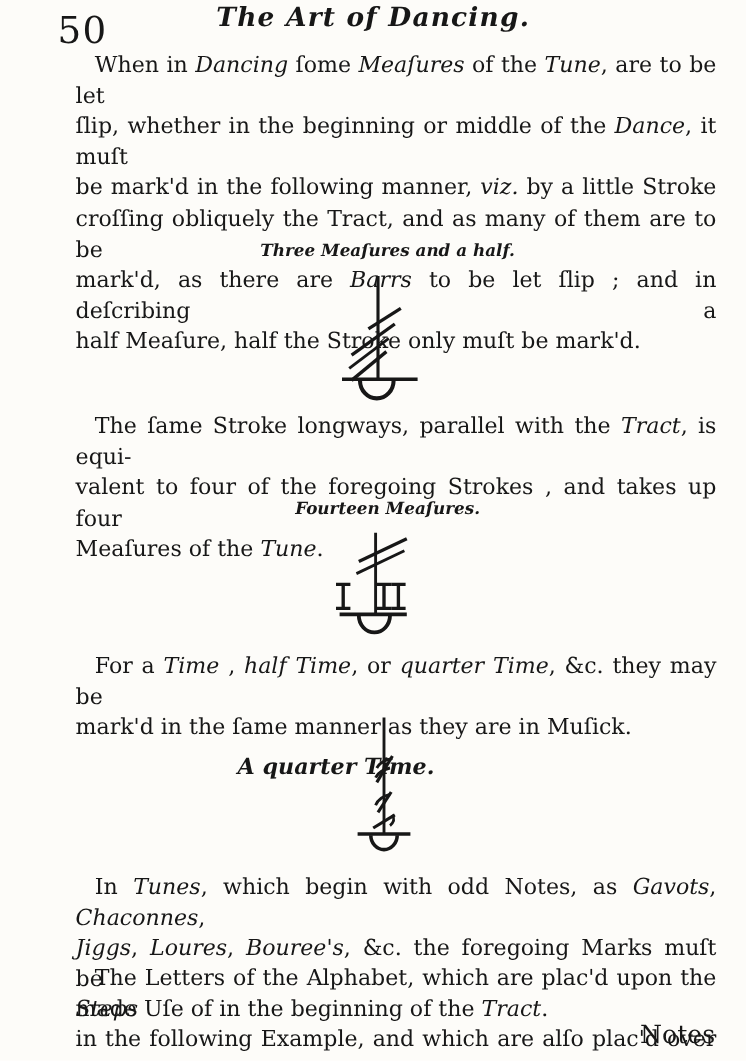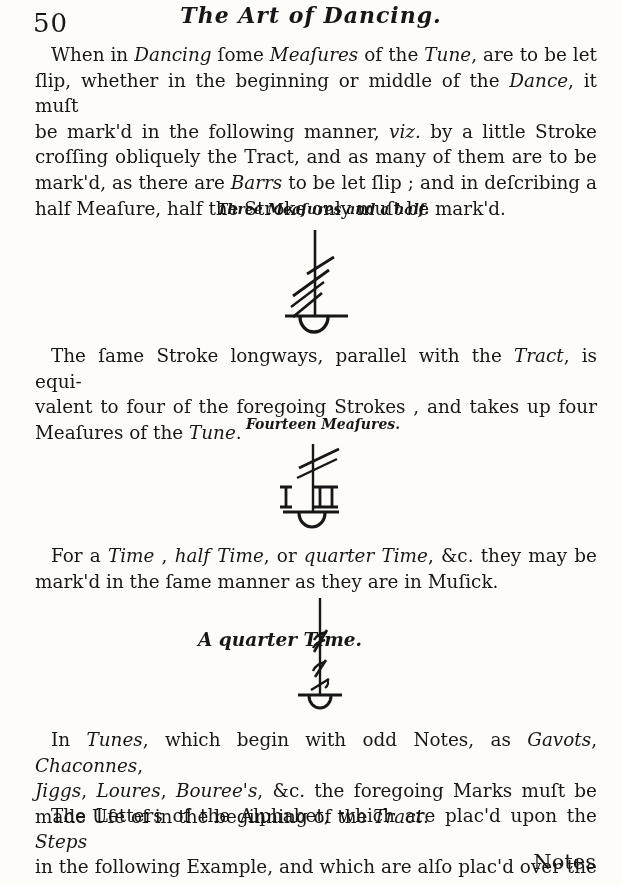--- a/index.html
+++ b/index.html
@@ -1,25 +1,25 @@
 <!DOCTYPE html>
 <html><head>
 <meta charset="utf-8">
 <style>
   html,body{margin:0;padding:0;background:#ffffff;}
   .page{
     position:relative;width:622px;height:884px;overflow:hidden;
     background:#fdfcf9;color:#171717;
     font-family:"DejaVu Serif","Liberation Serif",serif;
   }
-  .pagenum{position:absolute;left:33px;top:8px;font-size:26px;letter-spacing:1px;}
+  .pagenum{position:absolute;left:48px;top:8px;font-size:31px;letter-spacing:1px;}
   .title{position:absolute;left:0;top:2px;width:100%;text-align:center;
     font-size:22px;font-style:italic;font-weight:700;letter-spacing:1px;}
   .para{position:absolute;left:35px;width:562px;font-size:18.4px;line-height:25.6px;}
-  .tline{text-align:justify;text-align-last:left;white-space:normal;}
+  .tline{text-align:justify;text-align-last:left;white-space:normal;margin-left:28px;}
   .tline.just{text-align-last:justify;}
   .tline.ind{text-indent:16px;}
   .it{font-style:italic;}
   .caption{position:absolute;left:12px;width:100%;text-align:center;
     font-style:italic;font-size:14px;font-weight:600;}
   .labels{position:absolute;left:152px;top:627px;font-style:italic;
     font-size:18.5px;font-weight:600;line-height:25px;}
   .labels div{white-space:nowrap;margin-left:46px;}
   .fig{position:absolute;}
   .fig path,.fig line{stroke:#171717;fill:none;}

